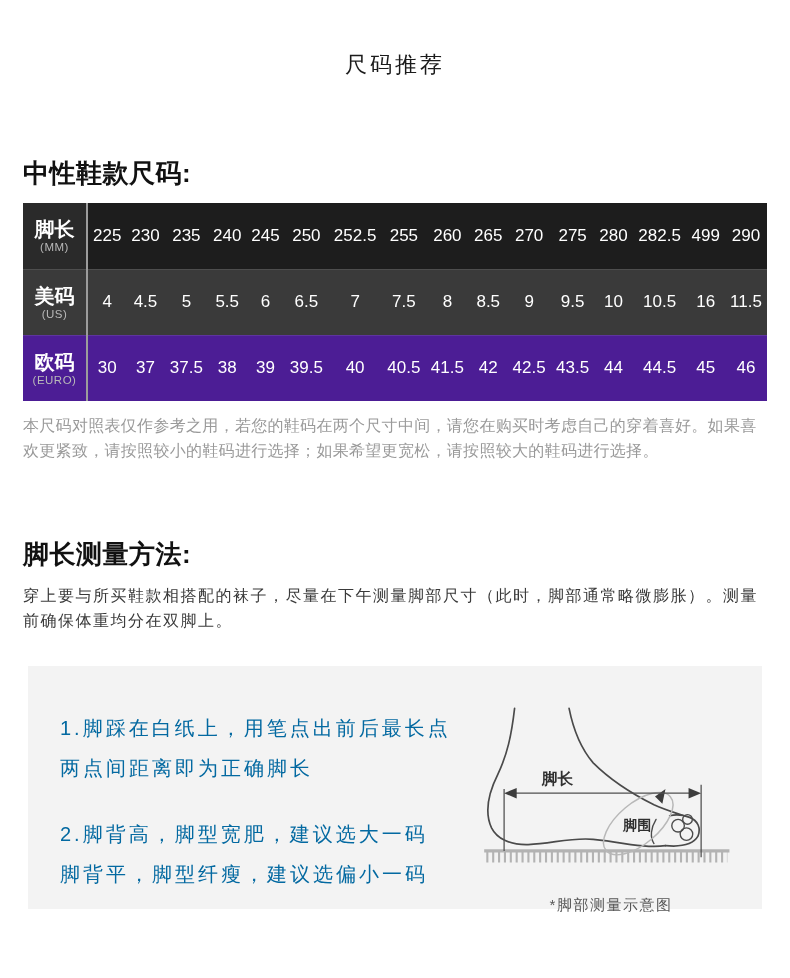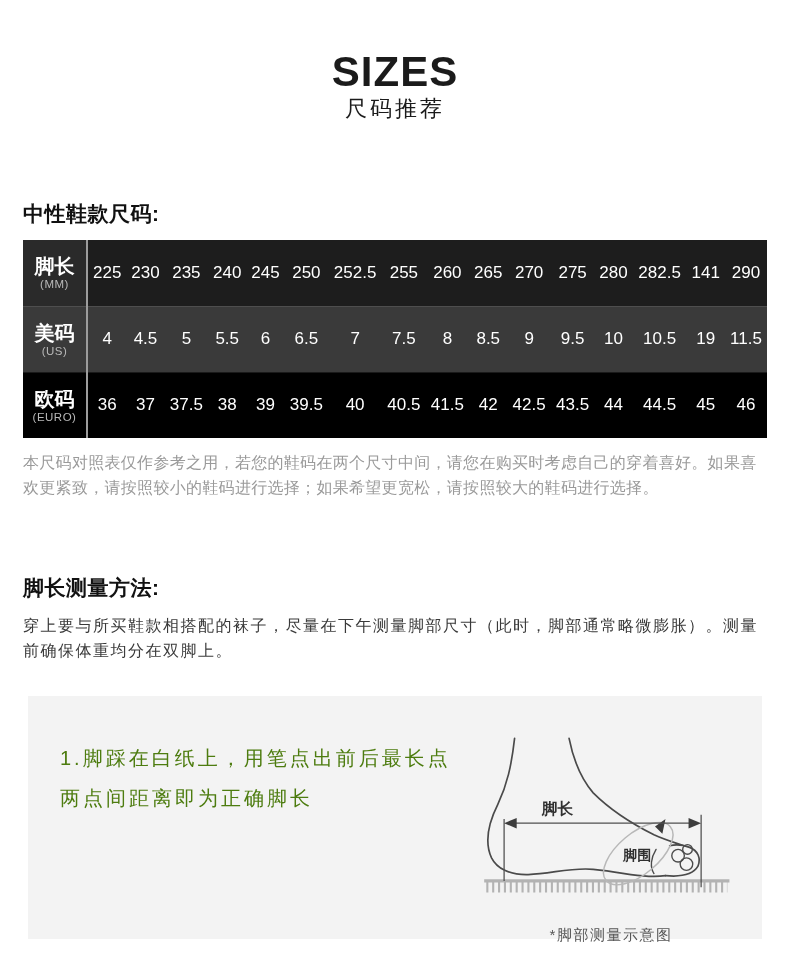--- a/index.html
+++ b/index.html
@@ -18,41 +18,41 @@
     line-height: 1.05;
   }
   .hdr .sub {
     margin-top: 0; font-size: 22px; font-weight: 500; color: #1b1b1b;
     letter-spacing: 3px;
   }
 
   
   .content { padding: 0 23px; }
   .sec-heading {
-    font-size: 21px; font-weight: 700; color: #111; letter-spacing: 0.5px;
+    font-size: 26px; font-weight: 700; color: #111; letter-spacing: 0.5px;
   }
   .sizes-heading { margin-top: 76px; }
 
   table.size-chart {
     margin-top: 12px; width: 744px; border-collapse: collapse;
     table-layout: auto;
   }
   table.size-chart th, table.size-chart td { border: none; }
   table.size-chart th {
     width: 64px; min-width: 64px; text-align: center; vertical-align: middle;
     border-right: 2px solid #9c9c9c; padding: 0 2px;
   }
   table.size-chart td {
     color: #ffffff; font-size: 17px; text-align: center; vertical-align: middle;
     height: 66px; padding: 0 3px; white-space: nowrap;
   }
   tr.row0 { background: #1d1d1d; }
   tr.row0 th { background: #2a2a2a; }
   tr.row1 { background: #3a3a3a; }
-  tr.row2 { background: #000000; }
+  tr.row2 { background: #4c1d95; }
   tr.row1, tr.row2 { border-top: 1px solid rgba(255,255,255,0.10); }
   .th-label { color: #fff; font-size: 20px; font-weight: 700; line-height: 1.15; }
   .th-unit { color: #b9b9b9; font-size: 11.5px; font-weight: 400; letter-spacing: 0.5px; }
 
   .note {
     margin-top: 13px; width: 744px; font-size: 16px; line-height: 1.55;
     color: #9a9a9a; letter-spacing: 0.3px;
   }
 
   
@@ -63,39 +63,38 @@
   }
 
   
   .tips-box {
     margin: 33px 28px 0 28px; width: 734px; height: 243px;
     background: #f3f3f3; display: flex; align-items: flex-start;
     padding: 36px 12px 0 32px;
   }
   .tips { flex: 1; padding-top: 6px; }
   .tip {
-    font-size: 20px; color: #4d7c0f; letter-spacing: 3px; line-height: 2.0;
+    font-size: 20px; color: #0369a1; letter-spacing: 3px; line-height: 2.0;
     white-space: nowrap;
   }
   .tip + .tip { margin-top: 26px; }
 
   .diagram { width: 278px; text-align: center; margin-top: 2px; }
   .diagram svg { display: block; margin: 0 auto; }
   .diagram figcaption {
     margin-top: 2px; font-size: 15px; color: #555; letter-spacing: 1.5px;
   }
   .svg-label { font-weight: 600; }
 </style>
 </head>
 <body>
 
 <div class="page">
 
   <header class="hdr">
-    <h1>SIZES</h1>
     <div class="sub">尺码推荐</div>
   </header>
 
   <section class="content">
     <h2 class="sec-heading sizes-heading">中性鞋款尺码:</h2>
 
     <table class="size-chart">
       <tbody>
           <tr class="row0">
             <th>
@@ -109,21 +108,21 @@
             <td>245</td>
             <td>250</td>
             <td>252.5</td>
             <td>255</td>
             <td>260</td>
             <td>265</td>
             <td>270</td>
             <td>275</td>
             <td>280</td>
             <td>282.5</td>
-            <td>141</td>
+            <td>499</td>
             <td>290</td>
           </tr>
           <tr class="row1">
             <th>
               <div class="th-label">美码</div>
               <div class="th-unit">(US)</div>
             </th>
             <td>4</td>
             <td>4.5</td>
             <td>5</td>
@@ -131,29 +130,29 @@
             <td>6</td>
             <td>6.5</td>
             <td>7</td>
             <td>7.5</td>
             <td>8</td>
             <td>8.5</td>
             <td>9</td>
             <td>9.5</td>
             <td>10</td>
             <td>10.5</td>
-            <td>19</td>
+            <td>16</td>
             <td>11.5</td>
           </tr>
           <tr class="row2">
             <th>
               <div class="th-label">欧码</div>
               <div class="th-unit">(EURO)</div>
             </th>
-            <td>36</td>
+            <td>30</td>
             <td>37</td>
             <td>37.5</td>
             <td>38</td>
             <td>39</td>
             <td>39.5</td>
             <td>40</td>
             <td>40.5</td>
             <td>41.5</td>
             <td>42</td>
             <td>42.5</td>
@@ -171,20 +170,24 @@
     <h2 class="sec-heading measure-heading">脚长测量方法:</h2>
     <p class="measure-desc">穿上要与所买鞋款相搭配的袜子，尽量在下午测量脚部尺寸（此时，脚部通常略微膨胀）。测量前确保体重均分在双脚上。</p>
   </section>
 
   <section class="tips-box">
     <div class="tips">
       <p class="tip">
         <span>1.脚踩在白纸上，用笔点出前后最长点</span><br>
         <span>两点间距离即为正确脚长</span>
       </p>
+      <p class="tip">
+        <span>2.脚背高，脚型宽肥，建议选大一码</span><br>
+        <span>脚背平，脚型纤瘦，建议选偏小一码</span>
+      </p>
     </div>
 
     <figure class="diagram">
       <svg width="262" height="190" viewBox="0 0 250 181">
 
         <g>
           <line x1="4" y1="140" x2="238" y2="140" stroke="#b3b3b3" stroke-width="3"></line>
           <line x1="6" y1="146" x2="236" y2="146" stroke="#b3b3b3" stroke-width="10" stroke-dasharray="2 3.6"></line>
         </g>
 

